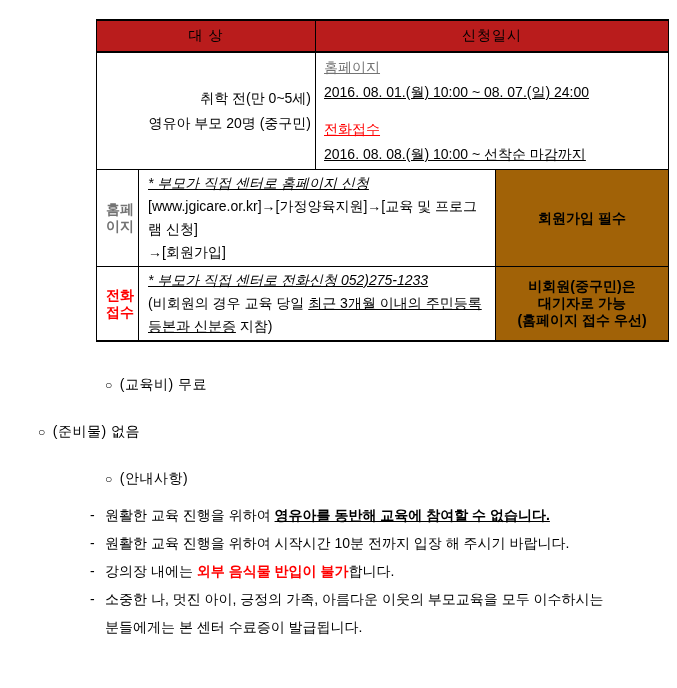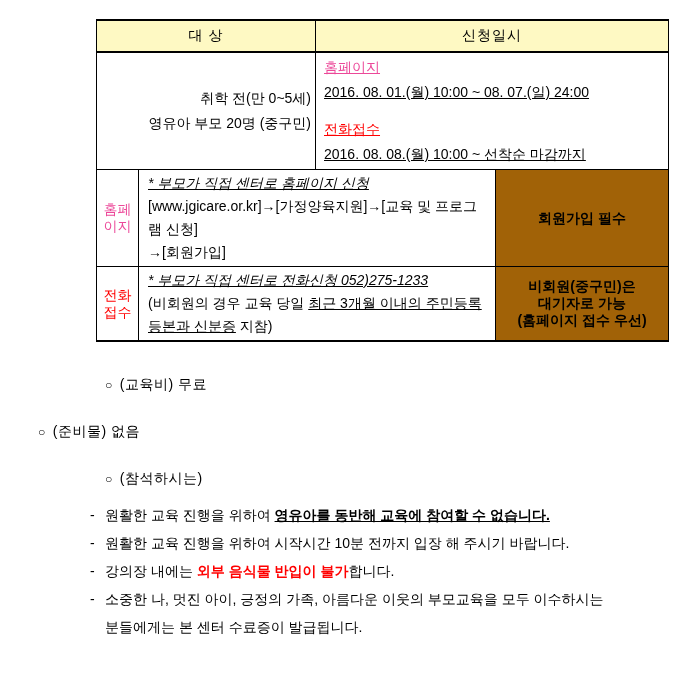--- a/index.html
+++ b/index.html
@@ -19,39 +19,39 @@
   table.app{
     border-collapse:collapse;table-layout:fixed;
     margin-left:96px;margin-top:9px;width:572px;
     border-top:2px solid #000;border-bottom:2px solid #000;
   }
   table.app th,table.app td{
     border:1px solid #000;vertical-align:middle;
     font-size:14px;padding:2px 4px;overflow:hidden;
   }
   tr.head-row th{
-    height:26px;background:#fef9c3;font-weight:normal;text-align:center;
+    height:26px;background:#b91c1c;font-weight:normal;text-align:center;
     border-bottom:2px solid #000;letter-spacing:1px;
   }
   td.center{text-align:right;}
   .target-cell{line-height:25px;}
   .schedule-cell{padding-left:8px !important;line-height:25px;}
   .schedule-gap{margin-top:5px;}
-  .label-cell{text-align:center;line-height:17px;font-weight:normal;}
+  .label-cell{text-align:right;line-height:17px;font-weight:bold;}
   .note-cell{padding-left:9px !important;line-height:23px;}
   .tan-cell{
     background:#a16207;text-align:center;font-weight:bold;line-height:17px;
   }
   .inquiry-cell{padding-left:9px !important;}
   .row-target td{height:88px;}
   .row-homepage td{height:68px;}
   .row-phone td{height:65px;}
   .row-inquiry td{height:34px;}
 
-  .blue{color:#ec4899;}
+  .blue{color:#737373;}
   .red{color:#ff0000;margin-top:12px;}
   .bold{font-weight:bold;}
   .u{text-decoration:underline;}
   .it{font-style:italic;}
 
   
   .section-fee{margin-top:33px;}
   .section-supplies{margin-top:29px;margin-left:38px;}
   .section-notice{margin-top:29px;}
 
@@ -125,21 +125,21 @@
 
   <div class="heading section-fee">
     <span class="marker">○</span><span>(교육비) 무료</span>
   </div>
 
   <div class="heading section-supplies">
     <span class="marker">○</span><span>(준비물) 없음</span>
   </div>
 
   <div class="heading section-notice">
-    <span class="marker">○</span><span>(참석하시는)</span>
+    <span class="marker">○</span><span>(안내사항)</span>
   </div>
 
   <div class="notices">
     <div class="notice">
       <span class="dash">-</span><span>원활한 교육 진행을 위하여 </span><span class="bold u">영유아를 동반해 교육에 참여할 수 없습니다.</span>
     </div>
     <div class="notice">
       <span class="dash">-</span><span>원활한 교육 진행을 위하여 시작시간 10분 전까지 입장 해 주시기 바랍니다.</span>
     </div>
     <div class="notice">

